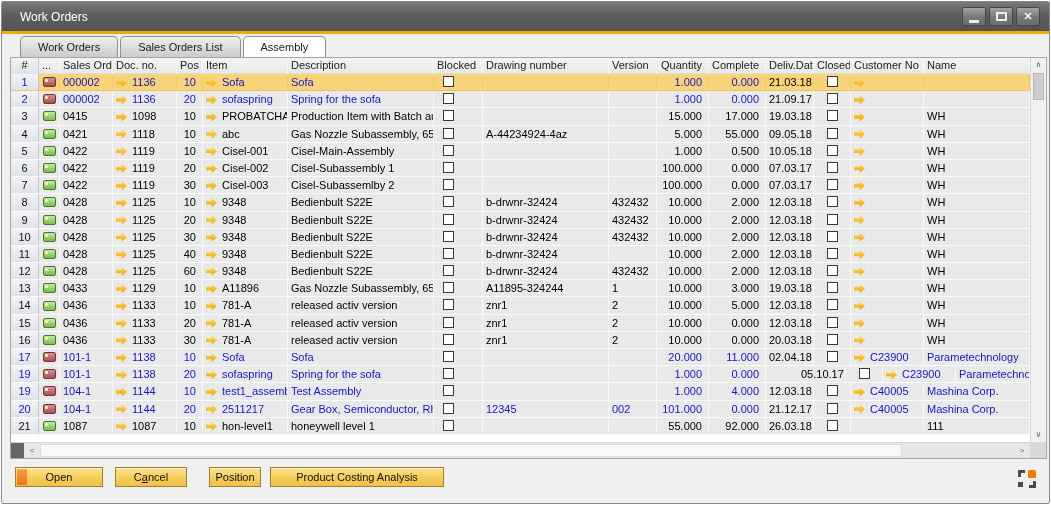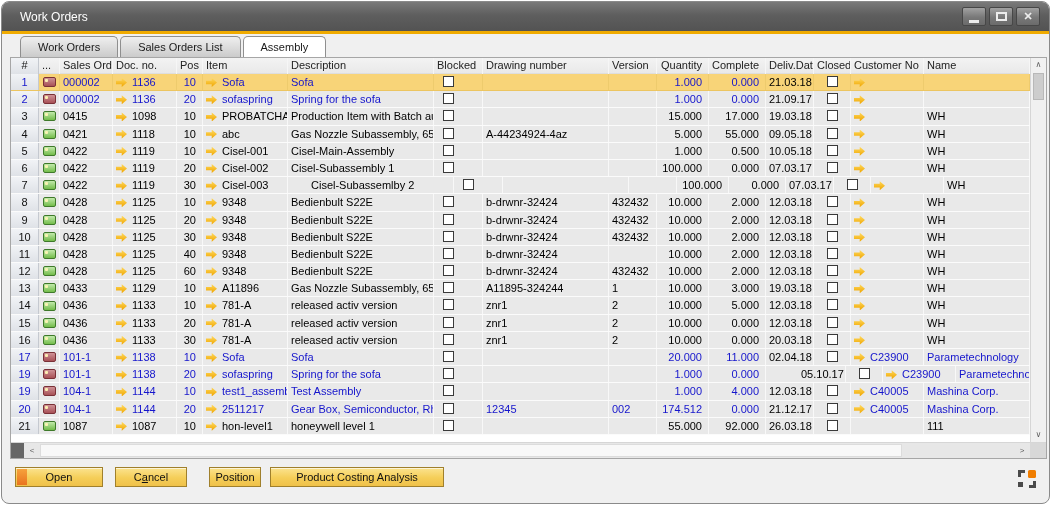--- a/index.html
+++ b/index.html
@@ -1,19 +1,19 @@
 <!DOCTYPE html>
 <html><head>
 <meta charset="utf-8">
 <style>
   html,body{margin:0;padding:0;background:#fff;}
   *{box-sizing:border-box;}
   .window{
     position:relative;width:1049px;height:503px;margin:1px;
-    background:#f0f0f0;border:1px solid #8a8a8a;border-radius:8px;overflow:hidden;
+    background:#f0f0f0;border:1px solid #8a8a8a;border-radius:2px;overflow:hidden;
     font-family:"Liberation Sans",sans-serif;font-size:11px;color:#000;
   }
   
   .titlebar{position:absolute;top:0;left:0;right:0;height:29px;
     background:linear-gradient(#7a7a7a,#5e5e5e 45%,#535353);}
   .wtitle{position:absolute;left:18px;top:8px;font-size:12px;color:#fff;}
   .win-controls{position:absolute;right:9px;top:5px;display:flex;gap:3px;}
   .win-btn{width:24px;height:19px;border:1px solid #474747;border-radius:2px;
     background:linear-gradient(#a2a2a2,#787878 55%,#6b6b6b);
     display:flex;align-items:center;justify-content:center;cursor:default;}
@@ -285,21 +285,21 @@
         </div>
         <div class="grow">
           <div class="gc c-num" style="width: 28px;">7</div>
           <div class="gc c-ic" style="width: 21px;">
             <span class="wo green"></span>
           </div>
           <div class="gc " style="width: 53px;">0422</div>
           <div class="gc " style="width: 64px;"><span class="larrow"></span><span>1119</span></div>
           <div class="gc right" style="width: 26px;">30</div>
           <div class="gc " style="width: 85px;"><span class="larrow"></span><span>Cisel-003</span></div>
-          <div class="gc " style="width: 146px; margin-left: 20px;">Cisel-Subassemlby 2</div>
+          <div class="gc " style="width: 146px;">Cisel-Subassemlby 2</div>
           <div class="gc chk" style="width: 49px;">
             <span class="cb"></span>
           </div>
           <div class="gc " style="width: 126px;"></div>
           <div class="gc " style="width: 48px;"></div>
           <div class="gc right" style="width: 52px;">100.000</div>
           <div class="gc right" style="width: 57px;">0.000</div>
           <div class="gc right date" style="width: 48px;">07.03.17</div>
           <div class="gc chk center" style="width: 37px;">
             <span class="cb"></span>
@@ -603,21 +603,21 @@
           <div class="gc " style="width: 53px;">104-1</div>
           <div class="gc " style="width: 64px;"><span class="larrow"></span><span>1144</span></div>
           <div class="gc right" style="width: 26px;">20</div>
           <div class="gc " style="width: 85px;"><span class="larrow"></span><span>2511217</span></div>
           <div class="gc " style="width: 146px;">Gear Box, Semiconductor, Rhx</div>
           <div class="gc chk" style="width: 49px;">
             <span class="cb"></span>
           </div>
           <div class="gc " style="width: 126px;">12345</div>
           <div class="gc " style="width: 48px;">002</div>
-          <div class="gc right" style="width: 52px;">174.512</div>
+          <div class="gc right" style="width: 52px;">101.000</div>
           <div class="gc right" style="width: 57px;">0.000</div>
           <div class="gc right date" style="width: 48px;">21.12.17</div>
           <div class="gc chk center" style="width: 37px;">
             <span class="cb"></span>
           </div>
           <div class="gc " style="width: 73px;"><span class="larrow"></span><span>C40005</span></div>
           <div class="gc fx">Mashina Corp.</div>
         </div>
         <div class="grow">
           <div class="gc c-num" style="width: 28px;">21</div>

